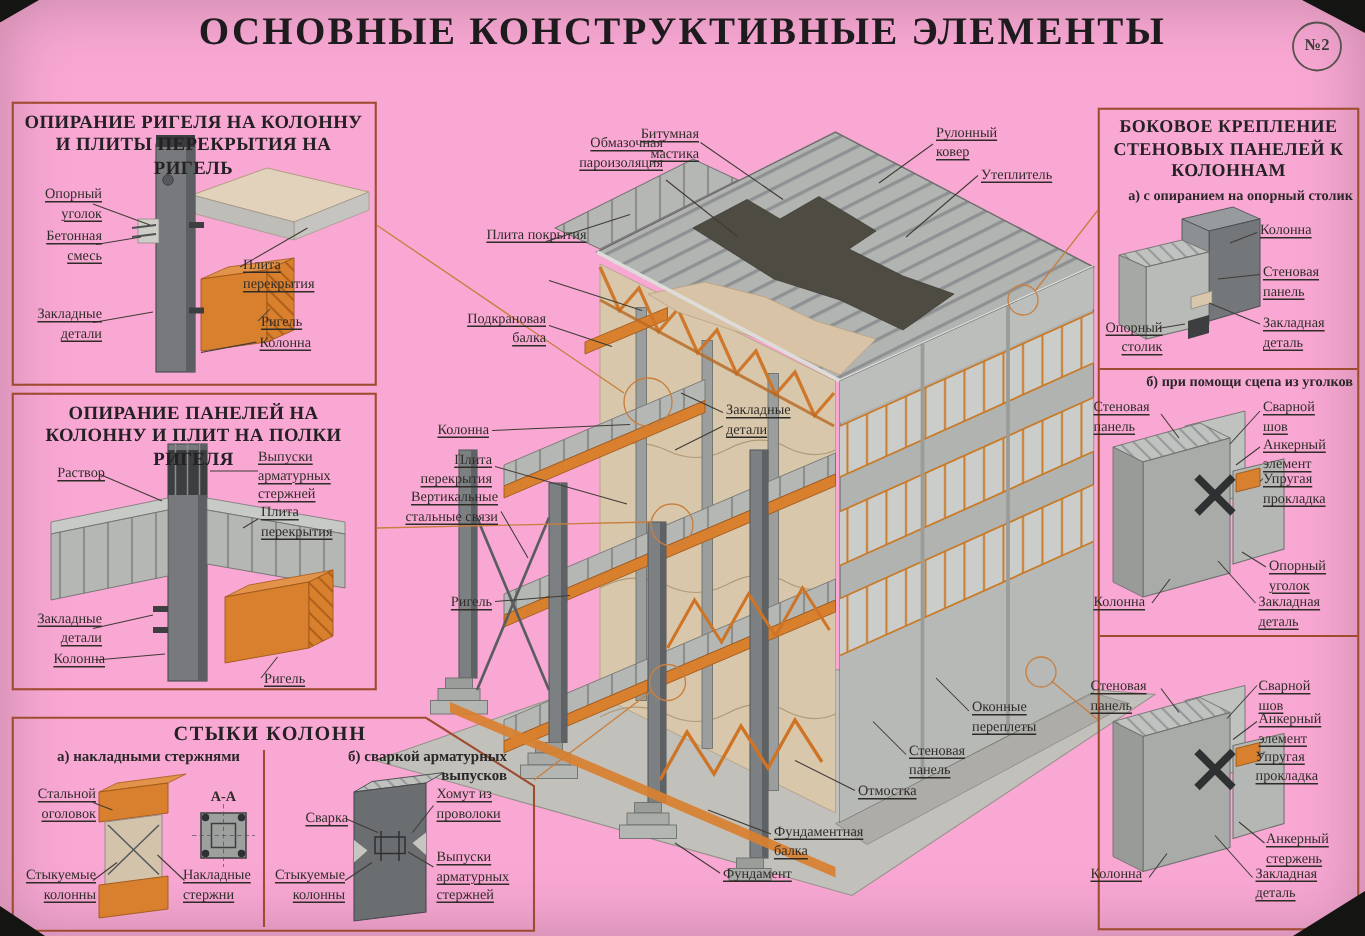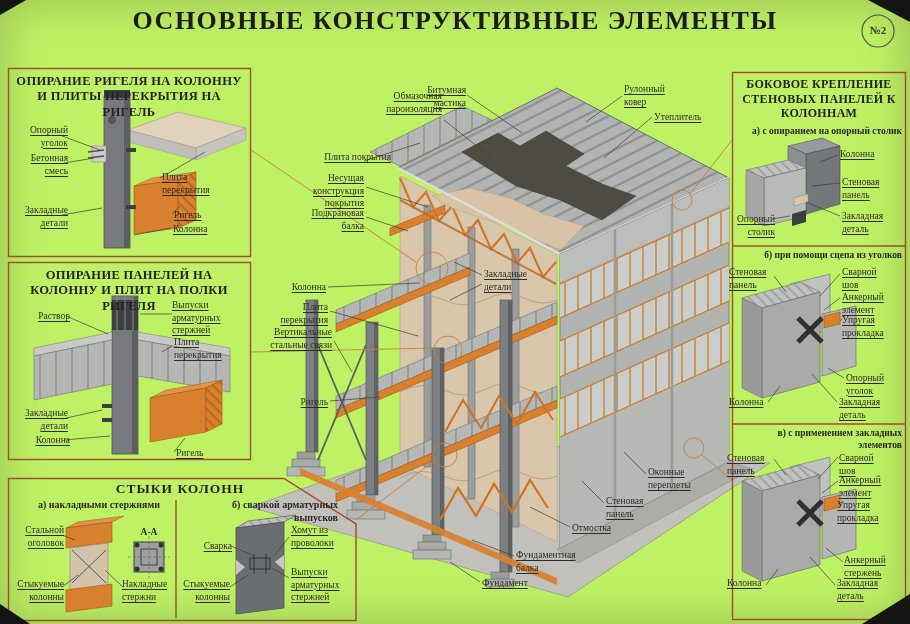--- a/index.html
+++ b/index.html
@@ -1,16 +1,16 @@
 <!DOCTYPE html>
 <html><head>
 <meta charset="utf-8">
 <style>
   html,body{margin:0;padding:0;background:#141412;width:910px;height:624px;overflow:hidden;}
-  .poster{position:absolute;left:0;top:0;width:910px;height:624px;background:#bef264;
+  .poster{position:absolute;left:0;top:0;width:910px;height:624px;background:#f9a8d4;
     font-family:"Liberation Serif","DejaVu Serif",serif;
     box-shadow:inset 0 0 46px rgba(45,40,32,.28);}
   .corner{position:absolute;background:#141412;z-index:5;}
   .ctl{left:0;top:0;width:26px;height:15px;clip-path:polygon(0 0,100% 0,0 100%);}
   .ctr{right:0;top:0;width:42px;height:22px;clip-path:polygon(0 0,100% 0,100% 100%);}
   .cbr{right:0;bottom:0;width:48px;height:30px;clip-path:polygon(100% 0,100% 100%,0 100%);}
   .cbl{left:0;bottom:0;width:30px;height:20px;clip-path:polygon(0 0,0 100%,100% 100%);}
   .main-title{position:absolute;left:40px;right:40px;top:6px;text-align:center;font-weight:bold;
     font-size:26px;letter-spacing:1.5px;line-height:1.12;color:#1d1b1d;z-index:3;}
   .badge-text{position:absolute;left:861px;top:24px;width:34px;text-align:center;font-size:11px;
@@ -325,21 +325,20 @@
         <line x1="838" y1="504" x2="842" y2="502"></line>
       <line x1="843" y1="562" x2="826" y2="548"></line>
         <line x1="835" y1="585" x2="810" y2="557"></line>
       <line x1="766" y1="585" x2="778" y2="569"></line>
     </g>
   </svg>
 
   <div class="lbl r" style="left:398px;top:84px;width:68px;">Битумная мастика</div>
   <div class="lbl r" style="left:352px;top:90px;width:90px;">Обмазочная пароизоляция</div>
   <div class="lbl r" style="left:295px;top:151px;width:68px;margin-left:28px;">Плита покрытия</div>
-  <div class="lbl r" style="left:282px;top:172px;width:82px;">Несущая конструкция покрытия</div>
   <div class="lbl r" style="left:290px;top:207px;width:74px;">Подкрановая балка</div>
   <div class="lbl" style="left:624px;top:83px;width:64px;">Рулонный ковер</div>
   <div class="lbl" style="left:654px;top:111px;width:70px;">Утеплитель</div>
   <div class="lbl r" style="left:278px;top:281px;width:48px;">Колонна</div>
   <div class="lbl r" style="left:268px;top:301px;width:60px;">Плита перекрытия</div>
   <div class="lbl r" style="left:258px;top:326px;width:74px;">Вертикальные стальные связи</div>
   <div class="lbl" style="left:484px;top:268px;width:62px;">Закладные детали</div>
   <div class="lbl r" style="left:288px;top:396px;width:40px;">Ригель</div>
   <div class="lbl" style="left:648px;top:466px;width:66px;">Оконные переплеты</div>
   <div class="lbl" style="left:606px;top:495px;width:58px;">Стеновая панель</div>
@@ -382,21 +381,20 @@
   <div class="lbl" style="left:842px;top:210px;width:50px;">Закладная деталь</div>
   <div class="lbl r" style="left:731px;top:213px;width:44px;">Опорный столик</div>
   <div class="stitle" style="left:736px;top:250px;width:166px;font-size:9.5px;">б) при помощи сцепа из уголков</div>
   <div class="lbl" style="left:729px;top:266px;width:46px;">Стеновая панель</div>
   <div class="lbl" style="left:842px;top:266px;width:44px;">Сварной шов</div>
   <div class="lbl" style="left:842px;top:291px;width:46px;">Анкерный элемент</div>
   <div class="lbl" style="left:842px;top:314px;width:52px;">Упругая прокладка</div>
   <div class="lbl" style="left:846px;top:372px;width:44px;">Опорный уголок</div>
   <div class="lbl" style="left:839px;top:396px;width:50px;">Закладная деталь</div>
   <div class="lbl" style="left:729px;top:396px;width:40px;">Колонна</div>
-  <div class="stitle" style="left:736px;top:428px;width:166px;font-size:9.5px;">в) с применением закладных элементов</div>
   <div class="lbl" style="left:727px;top:452px;width:46px;">Стеновая панель</div>
   <div class="lbl" style="left:839px;top:452px;width:44px;">Сварной шов</div>
   <div class="lbl" style="left:839px;top:474px;width:46px;">Анкерный элемент</div>
   <div class="lbl" style="left:837px;top:499px;width:52px;">Упругая прокладка</div>
   <div class="lbl" style="left:844px;top:554px;width:48px;">Анкерный стержень</div>
   <div class="lbl" style="left:837px;top:577px;width:50px;">Закладная деталь</div>
   <div class="lbl" style="left:727px;top:577px;width:40px;">Колонна</div>
 
 </div>
 

